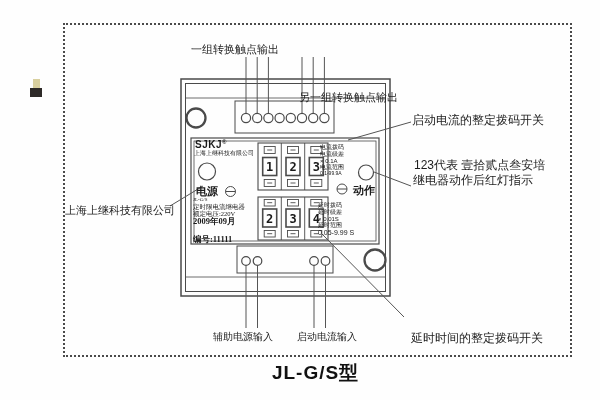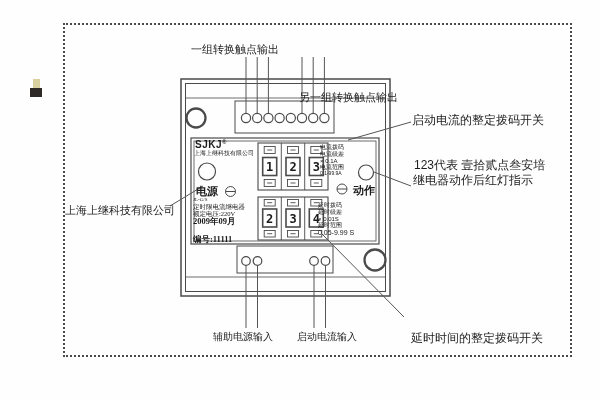--- a/index.html
+++ b/index.html
@@ -192,13 +192,14 @@
   </div>
 
   <div class="panel-txt blockcol" style="left:318px;top:202px;">
     <div class="tiny">延时拨码</div>
     <div class="tiny">延时级差</div>
     <div class="tiny">× 0.01S</div>
     <div class="tiny">延时范围</div>
     <div style="font-size:7px;line-height:8px;">0.05-9.99 S</div>
   </div>
 
+  <div class="title">JL-G/S型</div>
 </div>
 
 </body></html>

